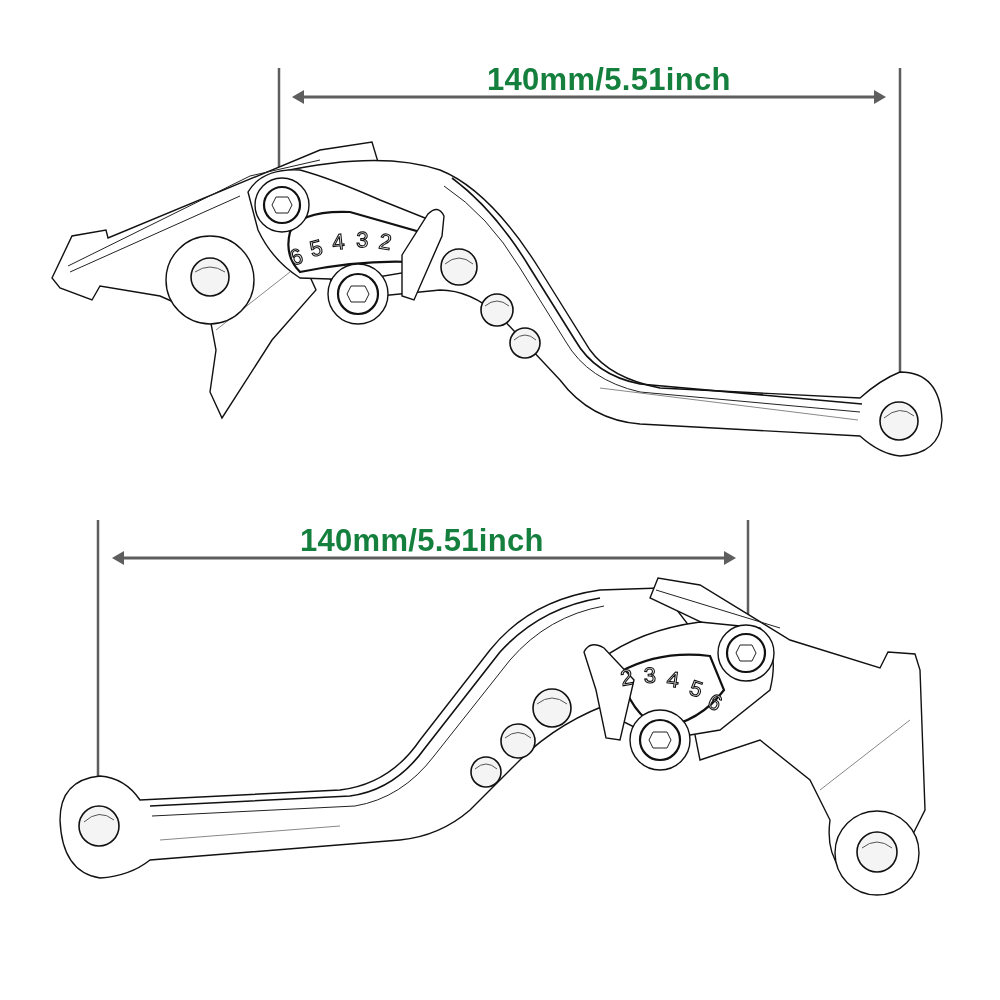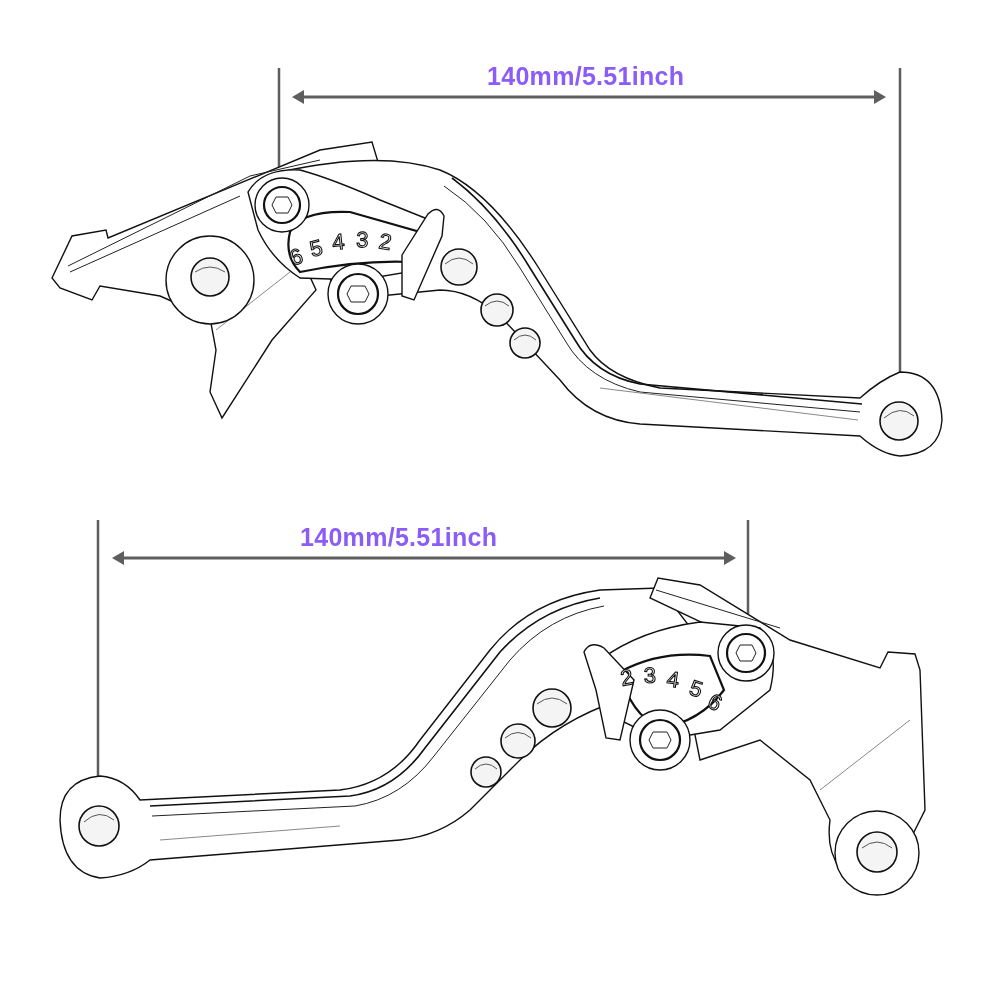--- a/index.html
+++ b/index.html
@@ -1,20 +1,20 @@
 <!DOCTYPE html>
 <html><head>
   <meta charset="utf-8">
   <style>
     html, body { margin: 0; padding: 0; background: #ffffff; }
     body { width: 1000px; height: 1000px; position: relative; overflow: hidden; font-family: "Liberation Sans", sans-serif; }
     .stage { position: absolute; left: 0; top: 0; width: 1000px; height: 1000px; }
     .dim-label {
       position: absolute; font-family: "Liberation Sans", sans-serif; font-weight: bold;
-      font-size: 25px; color: #8b5cf6; letter-spacing: 0.3px; white-space: nowrap;
+      font-size: 31px; color: #15803d; letter-spacing: 0.3px; white-space: nowrap;
     }
     svg { position: absolute; left: 0; top: 0; }
     .outline { fill: #ffffff; stroke: #111; stroke-width: 1.4; }
     .thin { fill: none; stroke: #222; stroke-width: 1; }
     .heavy { fill: none; stroke: #111; stroke-width: 2.2; }
     .groove { fill: none; stroke: #111; stroke-width: 1.6; }
     .soft { fill: none; stroke: #888; stroke-width: 1; }
     .hole { fill: #f4f4f4; stroke: #111; stroke-width: 1.6; }
     .hole-inner { fill: none; stroke: #555; stroke-width: 1; }
     .dimline { stroke: #5e5e5e; stroke-width: 3; fill: none; }

